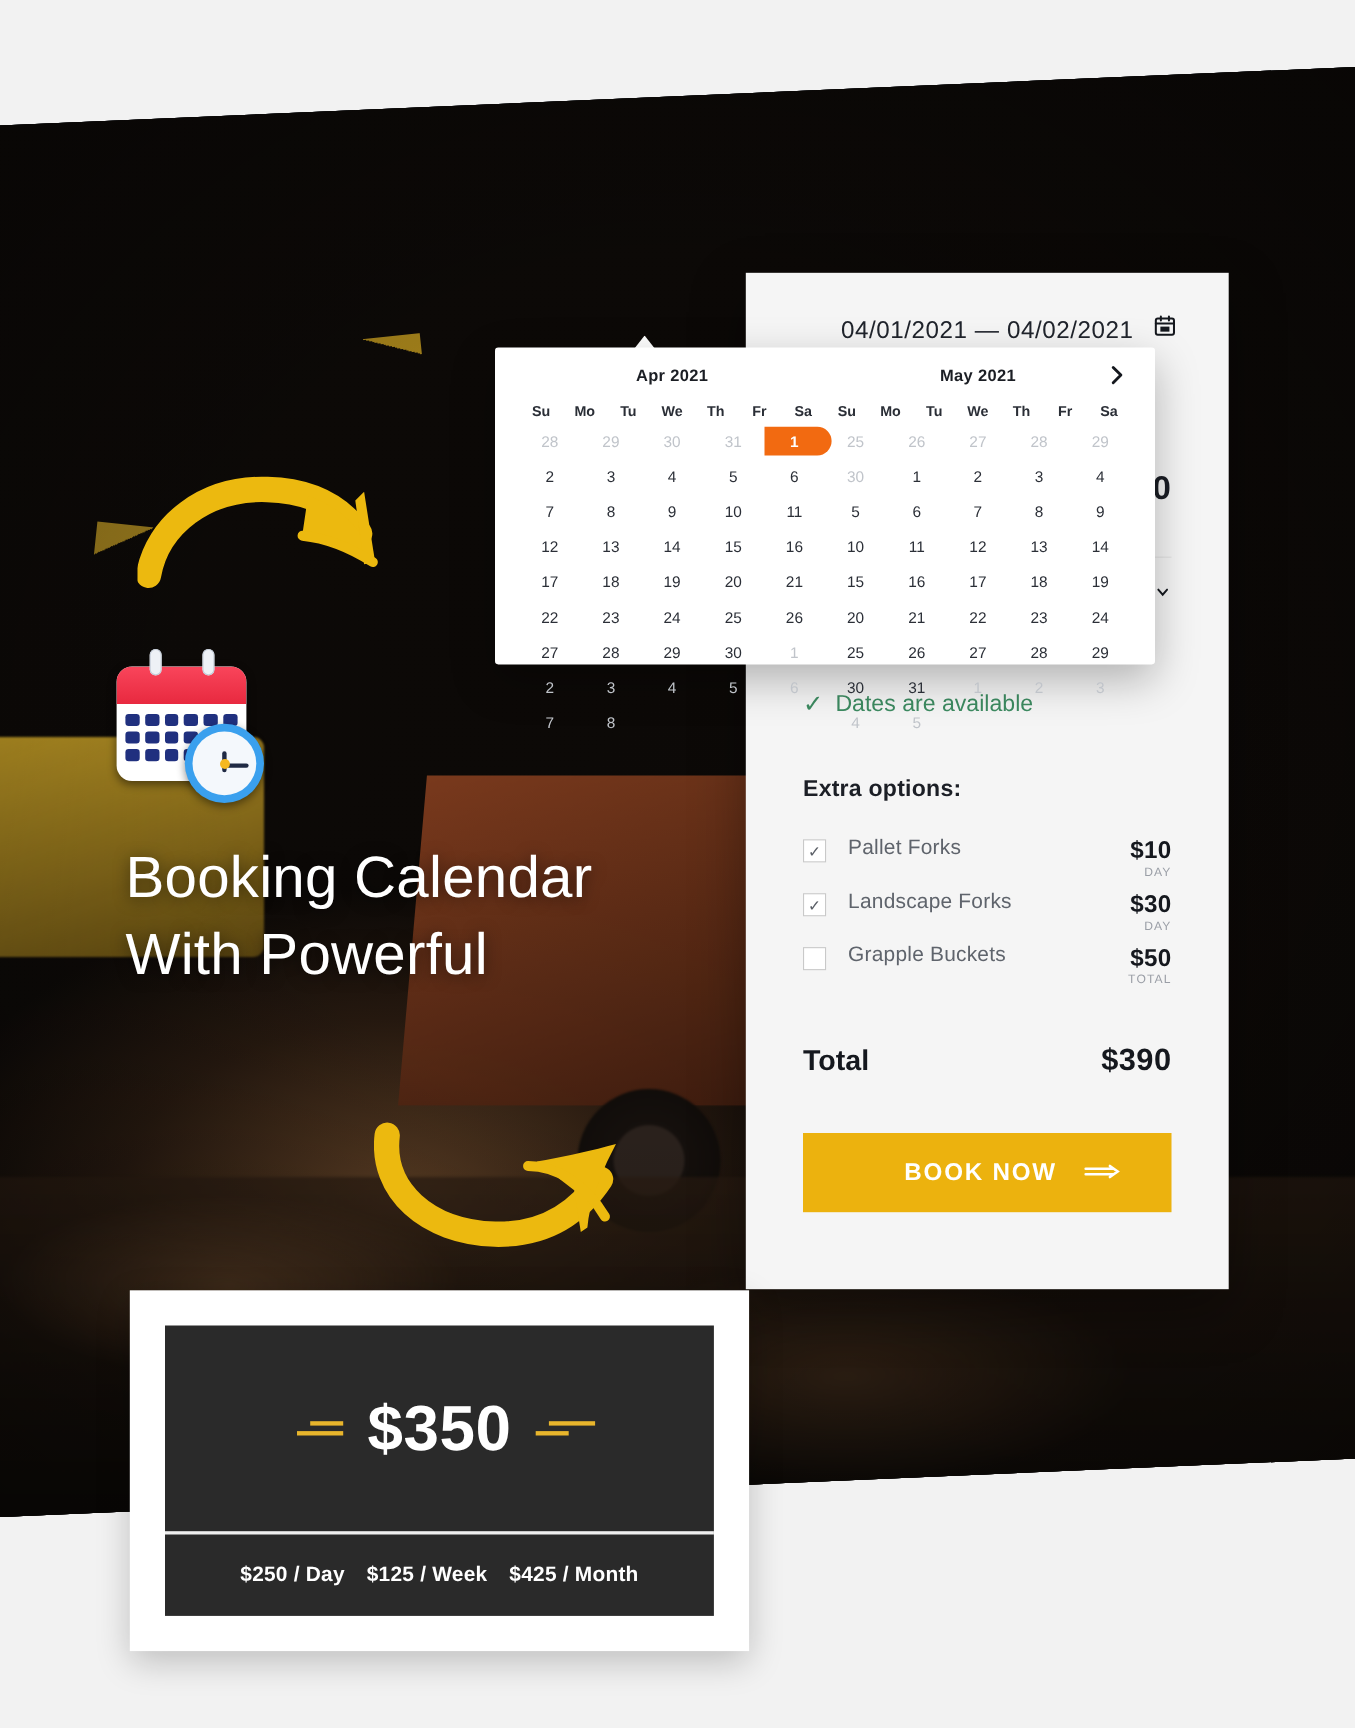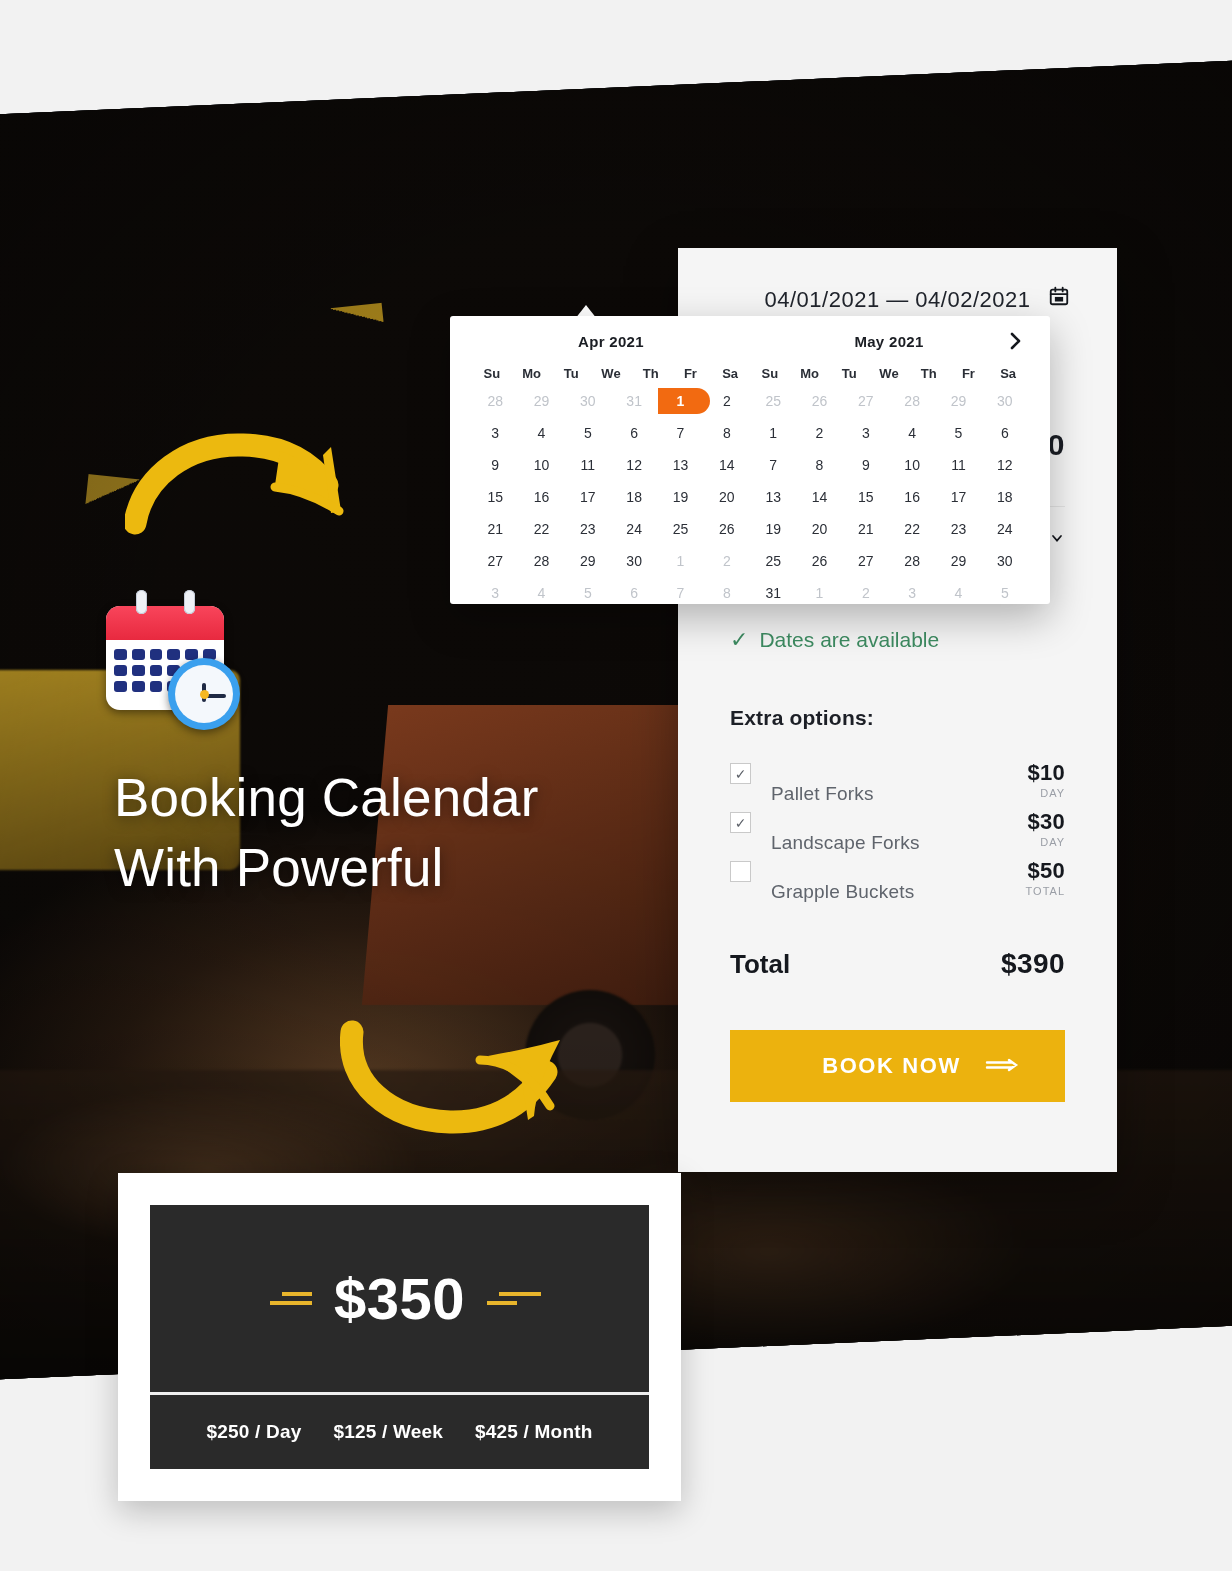--- a/index.html
+++ b/index.html
@@ -135,21 +135,21 @@
     font-size: 21px; font-weight: 700; color: #1c1f26; letter-spacing: .2px; text-align: center;
   }
 
   .options { position: absolute; left: 52px; right: 52px; top: 512px; }
   .opt-row { display: flex; align-items: flex-start; height: 49px; }
   .cbox {
     width: 21px; height: 21px; margin-top: 3px; border: 1px solid #c9c9c9; background: #fff;
     display: flex; align-items: center; justify-content: center; flex: 0 0 auto;
     font-size: 14px; color: #5c6068; line-height: 1;
   }
-  .opt-label { margin-left: 20px; font-size: 19px; color: #5f646c; letter-spacing: .2px; margin-top: 23px; }
+  .opt-label { margin-left: 20px; font-size: 19px; color: #5f646c; letter-spacing: .2px; }
   .opt-price { margin-left: auto; text-align: right; }
   .opt-price .amt { font-size: 22px; font-weight: 700; color: #15181e; letter-spacing: .3px; display: block; }
   .opt-price .unit { font-size: 11px; color: #9a9ea6; letter-spacing: 1px; display: block; margin-top: 1px; }
 
   .total-row {
     position: absolute; left: 52px; right: 52px; top: 700px;
     display: flex; align-items: baseline; justify-content: space-between;
   }
   .total-label { font-size: 26px; font-weight: 700; color: #15181e; }
   .total-value { font-size: 28px; font-weight: 700; color: #15181e; letter-spacing: .4px; }
@@ -177,21 +177,21 @@
     text-align: center; font-size: 15px; font-weight: 700; color: #1b1e24;
     letter-spacing: .3px; height: 26px; line-height: 20px;
   }
   .next-btn {
     position: absolute; right: 2px; top: -2px; width: 22px; height: 22px;
     display: flex; align-items: center; justify-content: center; cursor: pointer;
     font-size: 18px; font-weight: 700; color: #15181e; line-height: 1;
   }
   .dow { display: grid; grid-template-columns: repeat(7, 1fr); margin-top: 8px; }
   .dow span { text-align: center; font-size: 13px; font-weight: 700; color: #2a2e36; }
-  .days { display: grid; grid-template-columns: repeat(6, 1fr); grid-auto-rows: 32px; margin-top: 4px; }
+  .days { display: grid; grid-template-columns: repeat(5, 1fr); grid-auto-rows: 32px; margin-top: 4px; }
   .day { display: flex; align-items: center; justify-content: center; font-size: 14px; color: #2b2f37; font-weight: 500; position: relative; }
   .day.mut { color: #c0c4ca; }
   .day.sel { color: #fff; font-weight: 700; }
   .day.sel::before {
     content: ""; position: absolute; left: 1px; right: -6px; top: 3px; bottom: 3px;
     background: #f26a11; border-radius: 0 14px 14px 0; z-index: -1;
   }
   .day.sel { z-index: 0; }
 
   
@@ -205,21 +205,21 @@
   .dash { display: block; width: 42px; }
   .dash i { display: block; height: 4px; background: #e8b52c; margin: 5px 0; }
   .dash i:first-child { width: 30px; margin-left: 12px; }
   .dash.left i:first-child { width: 30px; margin-left: 12px; }
   .dash.left i:last-child { width: 42px; margin-left: 0; }
   .dash.right i:first-child { width: 42px; }
   .dash.right i:last-child { width: 30px; }
   .price-amt { font-size: 58px; font-weight: 700; color: #fff; letter-spacing: .5px; }
   .price-sep { height: 3px; background: #efefef; }
   .price-foot {
-    height: 74px; display: flex; align-items: center; justify-content: center; gap: 32px;
+    height: 74px; display: flex; align-items: center; justify-content: center; gap: 20px;
   }
   .price-foot span { color: #fff; font-size: 19px; font-weight: 700; letter-spacing: .2px; }
 </style>
 </head>
 <body>
 
 <div id="root">
 
   <div class="hero">
     <div class="hero-photo">

